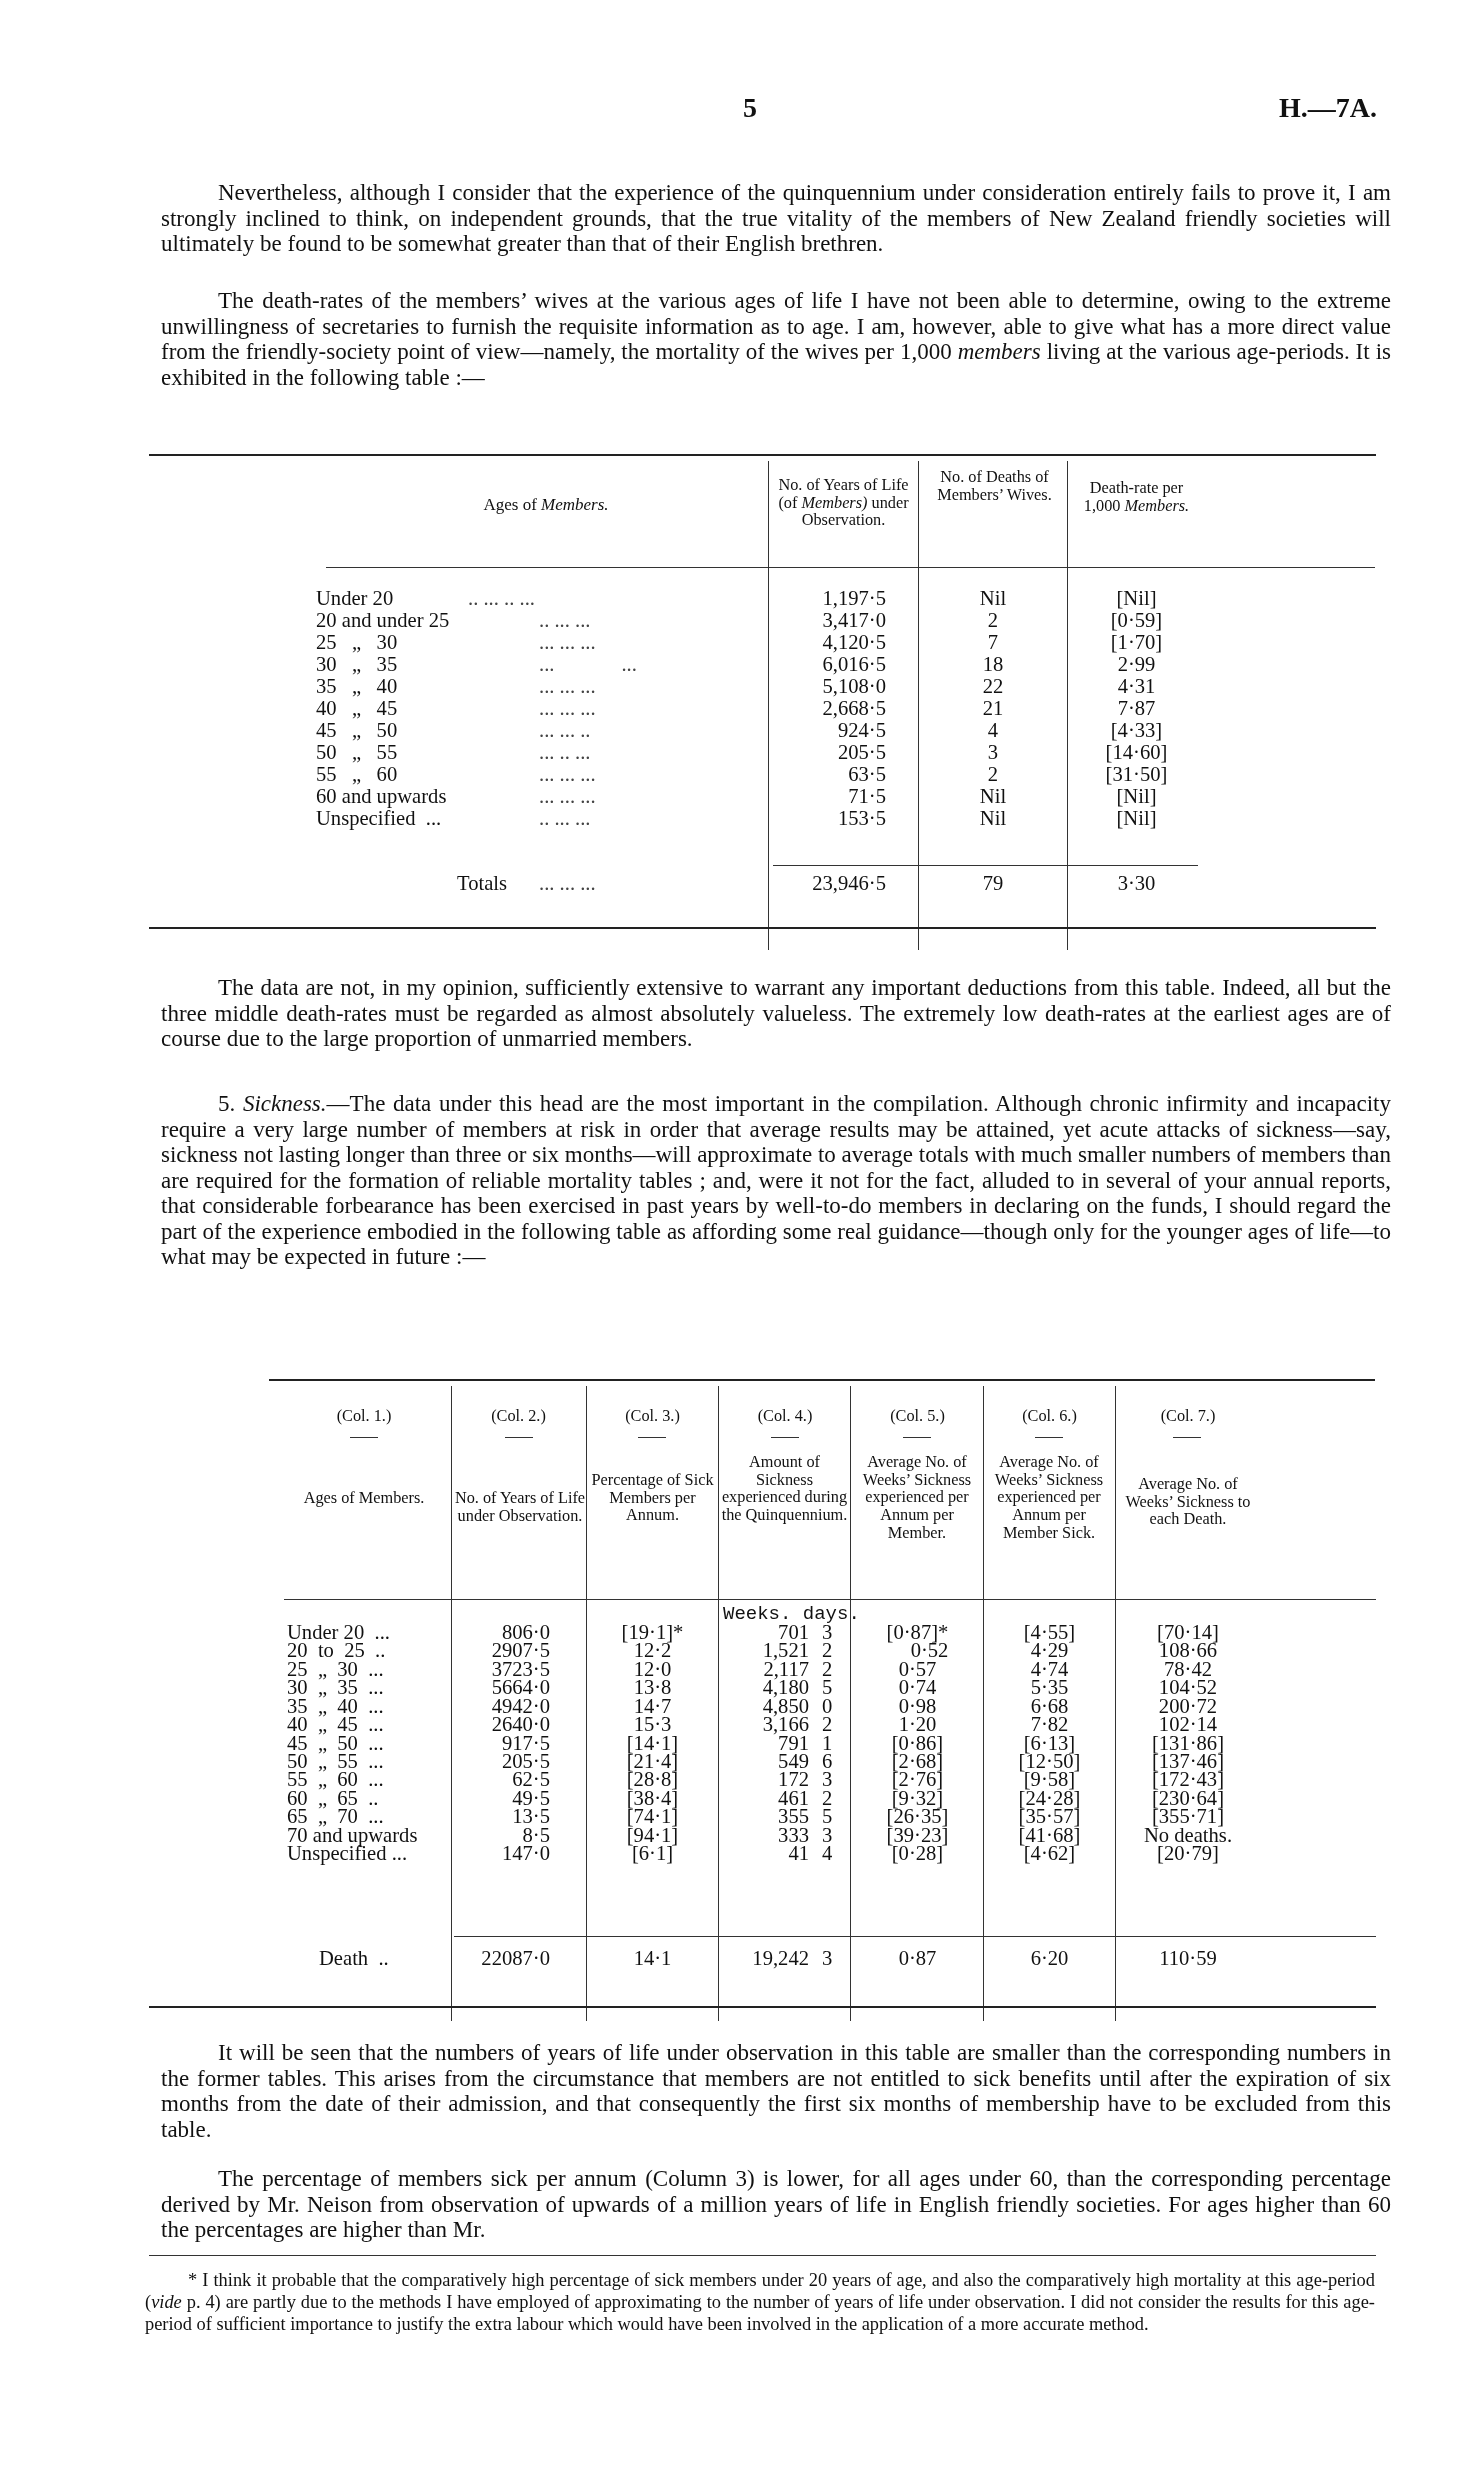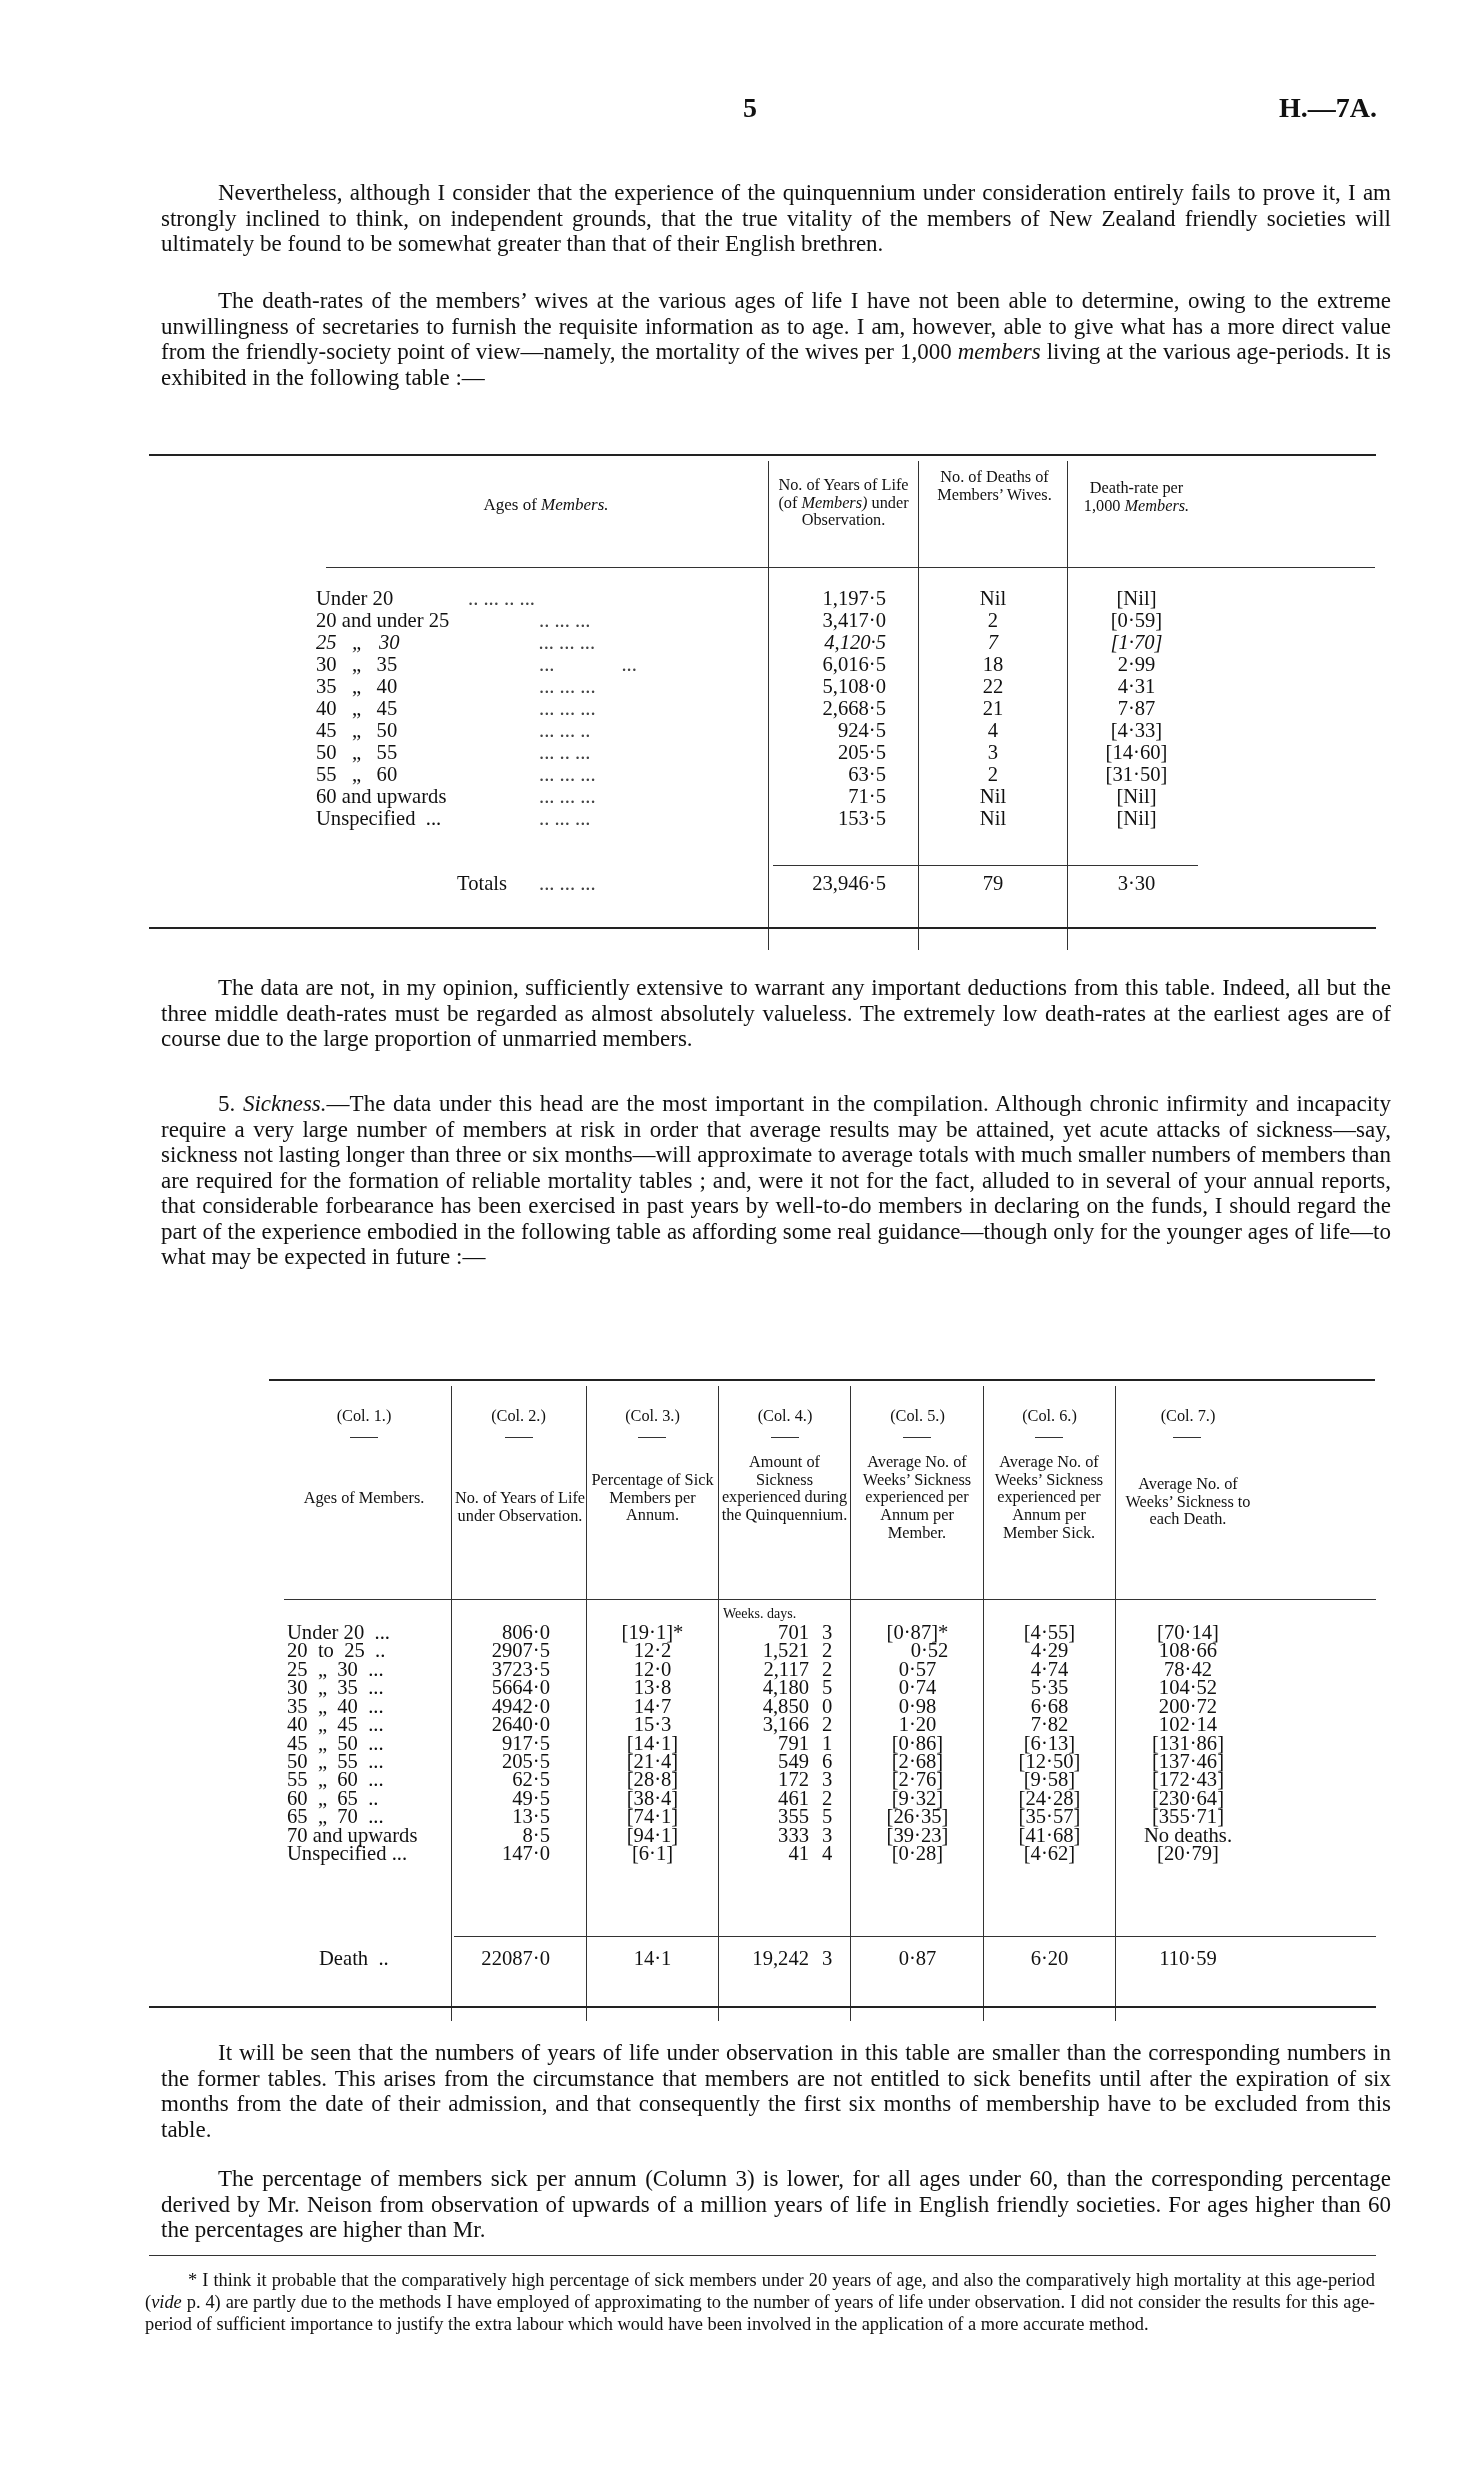--- a/index.html
+++ b/index.html
@@ -14,21 +14,21 @@
   .para i { }
   .rule { position:absolute; height:0; border-top:2.1px solid #222; }
   .rule.thin { border-top:1.4px solid #333; }
   .vline { position:absolute; width:0; border-left:1.4px solid #333; }
   .hdr { position:absolute; font-size:16.3px; line-height:17.7px; text-align:center; }
   .hdr i { font-style:italic; }
   .cell { position:absolute; font-size:20.6px; line-height:20.6px; white-space:nowrap; }
   .r { text-align:right; }
   .c { text-align:center; }
   .t2row { position:absolute; left:0; width:1483px; height:22px; }
-  .small { font-size:14px; }
+  .small { font-size:19px;font-family:Liberation Mono, monospace; }
   .footnote { position:absolute; left:145px; top:2269px; width:1230px; font-size:18.4px; line-height:22px;
               text-align:justify; text-indent:43px; margin:0; }
   .dash { position:absolute; width:28px; border-top:1.4px solid #333; }
 </style>
 </head>
 <body>
 
 <div class="page">
 
   <div class="header">
@@ -61,21 +61,21 @@
         <span class="cell c" style="left:922px; width:142px;">Nil</span>
         <span class="cell c" style="left:1071px; width:131px;">[Nil]</span>
       </div>
       <div class="t2row" style="top:22px;">
         <span class="cell" style="left:316px;">20 and under 25</span>
         <span class="cell" style="left:539px; color:#444;">..    ...    ...</span>
         <span class="cell r" style="left:773px; width:113px;">3,417·0</span>
         <span class="cell c" style="left:922px; width:142px;">2</span>
         <span class="cell c" style="left:1071px; width:131px;">[0·59]</span>
       </div>
-      <div class="t2row" style="top:44px;font-style:italic;">
+      <div class="t2row" style="top:44px;">
         <span class="cell" style="left:316px; white-space:pre;">25   „   30</span>
         <span class="cell" style="left:539px; color:#444;">...    ...    ...</span>
         <span class="cell r" style="left:773px; width:113px;">4,120·5</span>
         <span class="cell c" style="left:922px; width:142px;">7</span>
         <span class="cell c" style="left:1071px; width:131px;">[1·70]</span>
       </div>
       <div class="t2row" style="top:66px;">
         <span class="cell" style="left:316px; white-space:pre;">30   „   35</span>
         <span class="cell" style="left:539px; color:#444; white-space:pre;">...             ...</span>
         <span class="cell r" style="left:773px; width:113px;">6,016·5</span>

